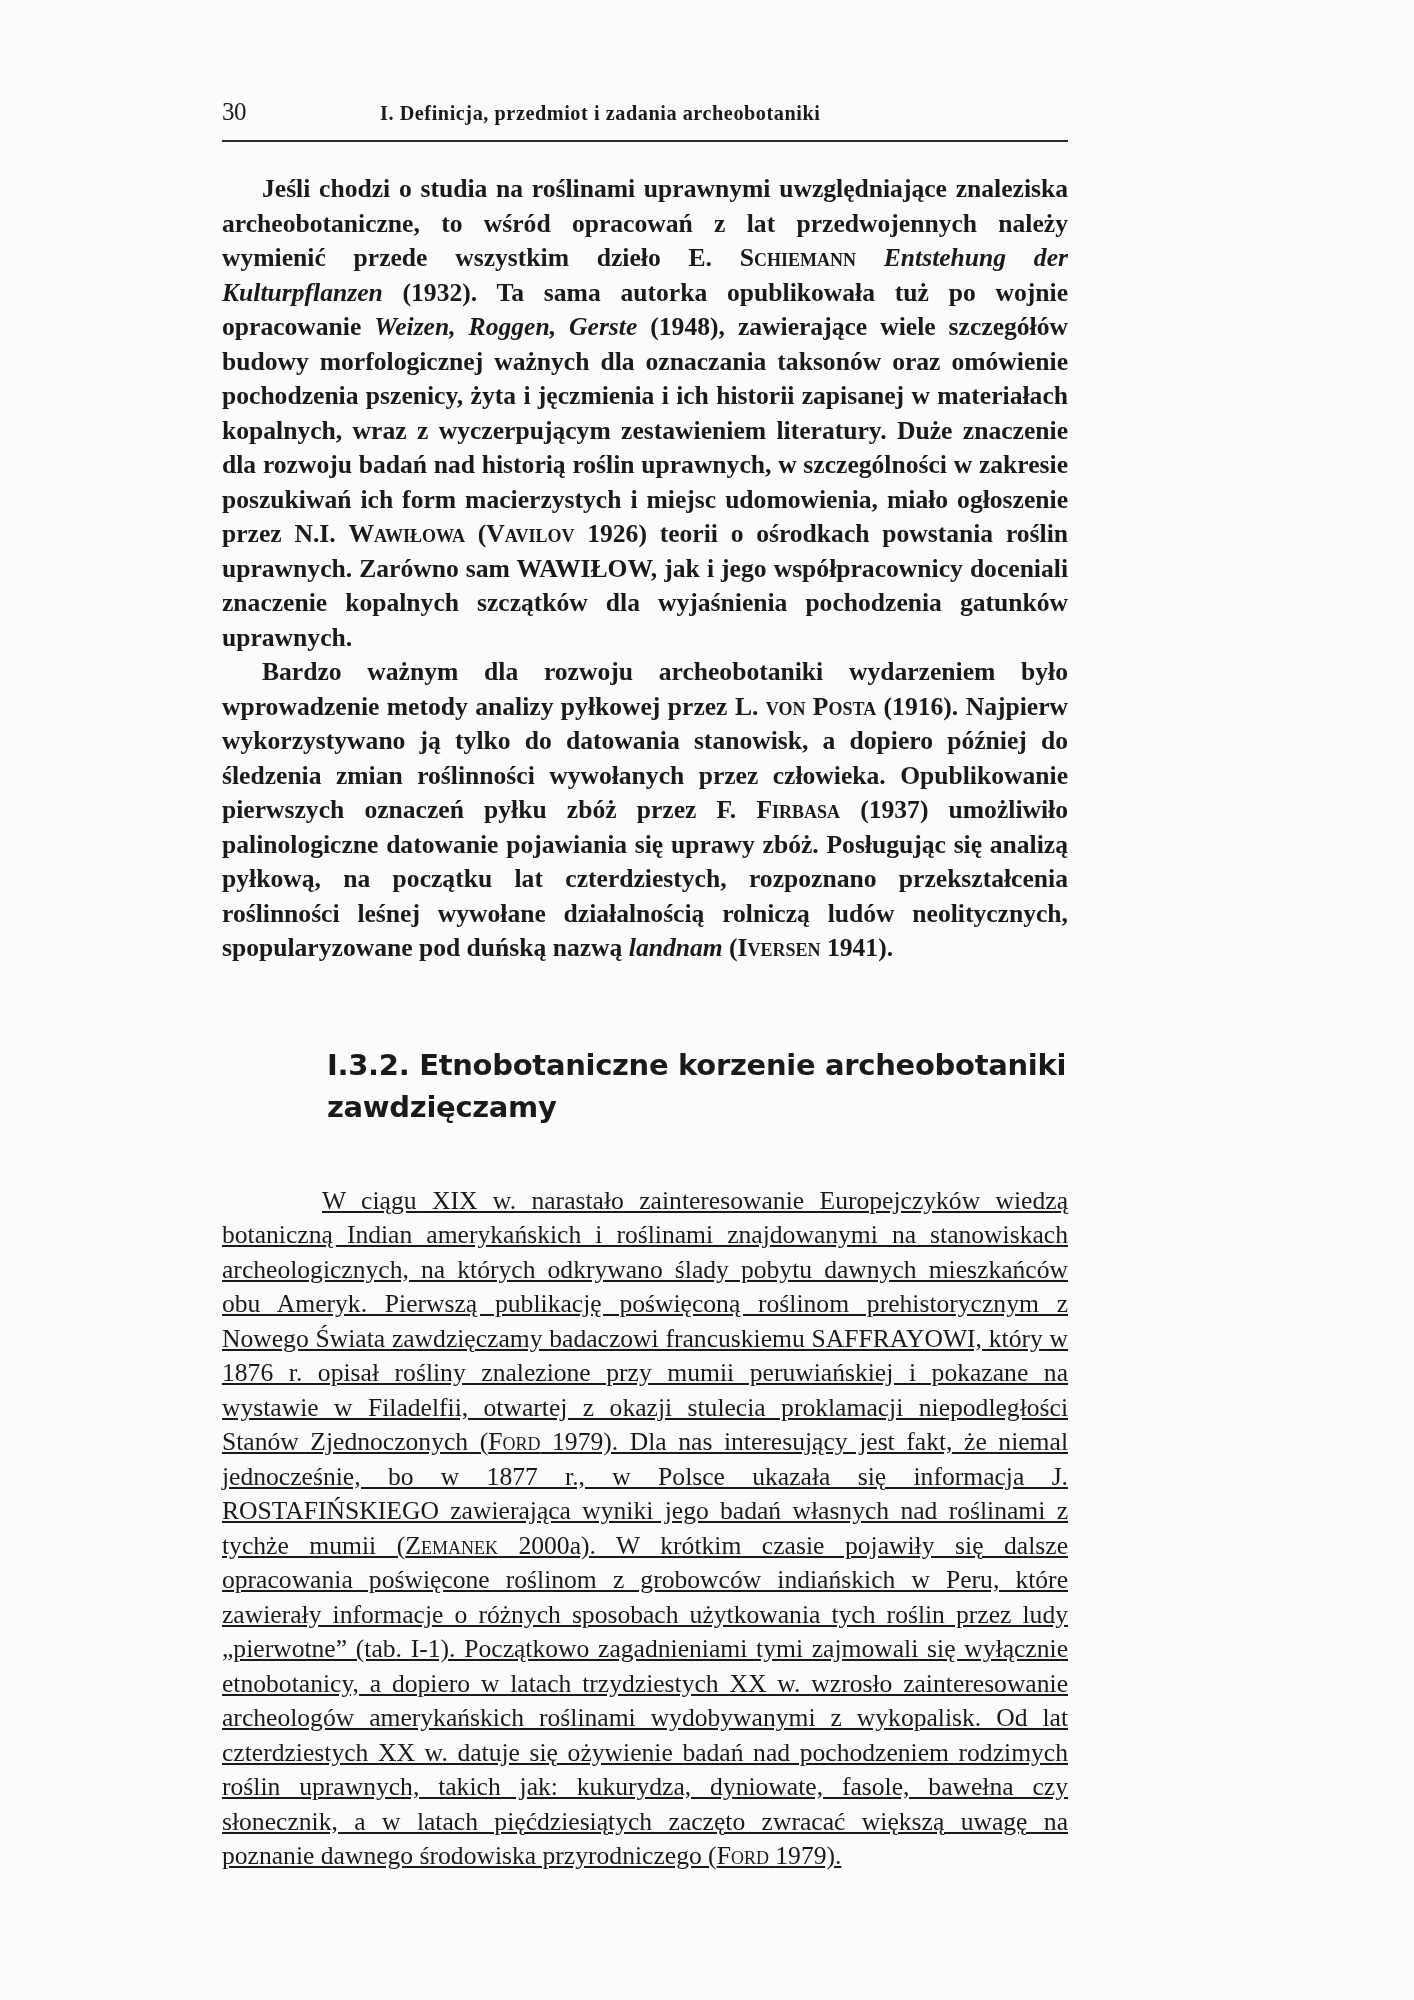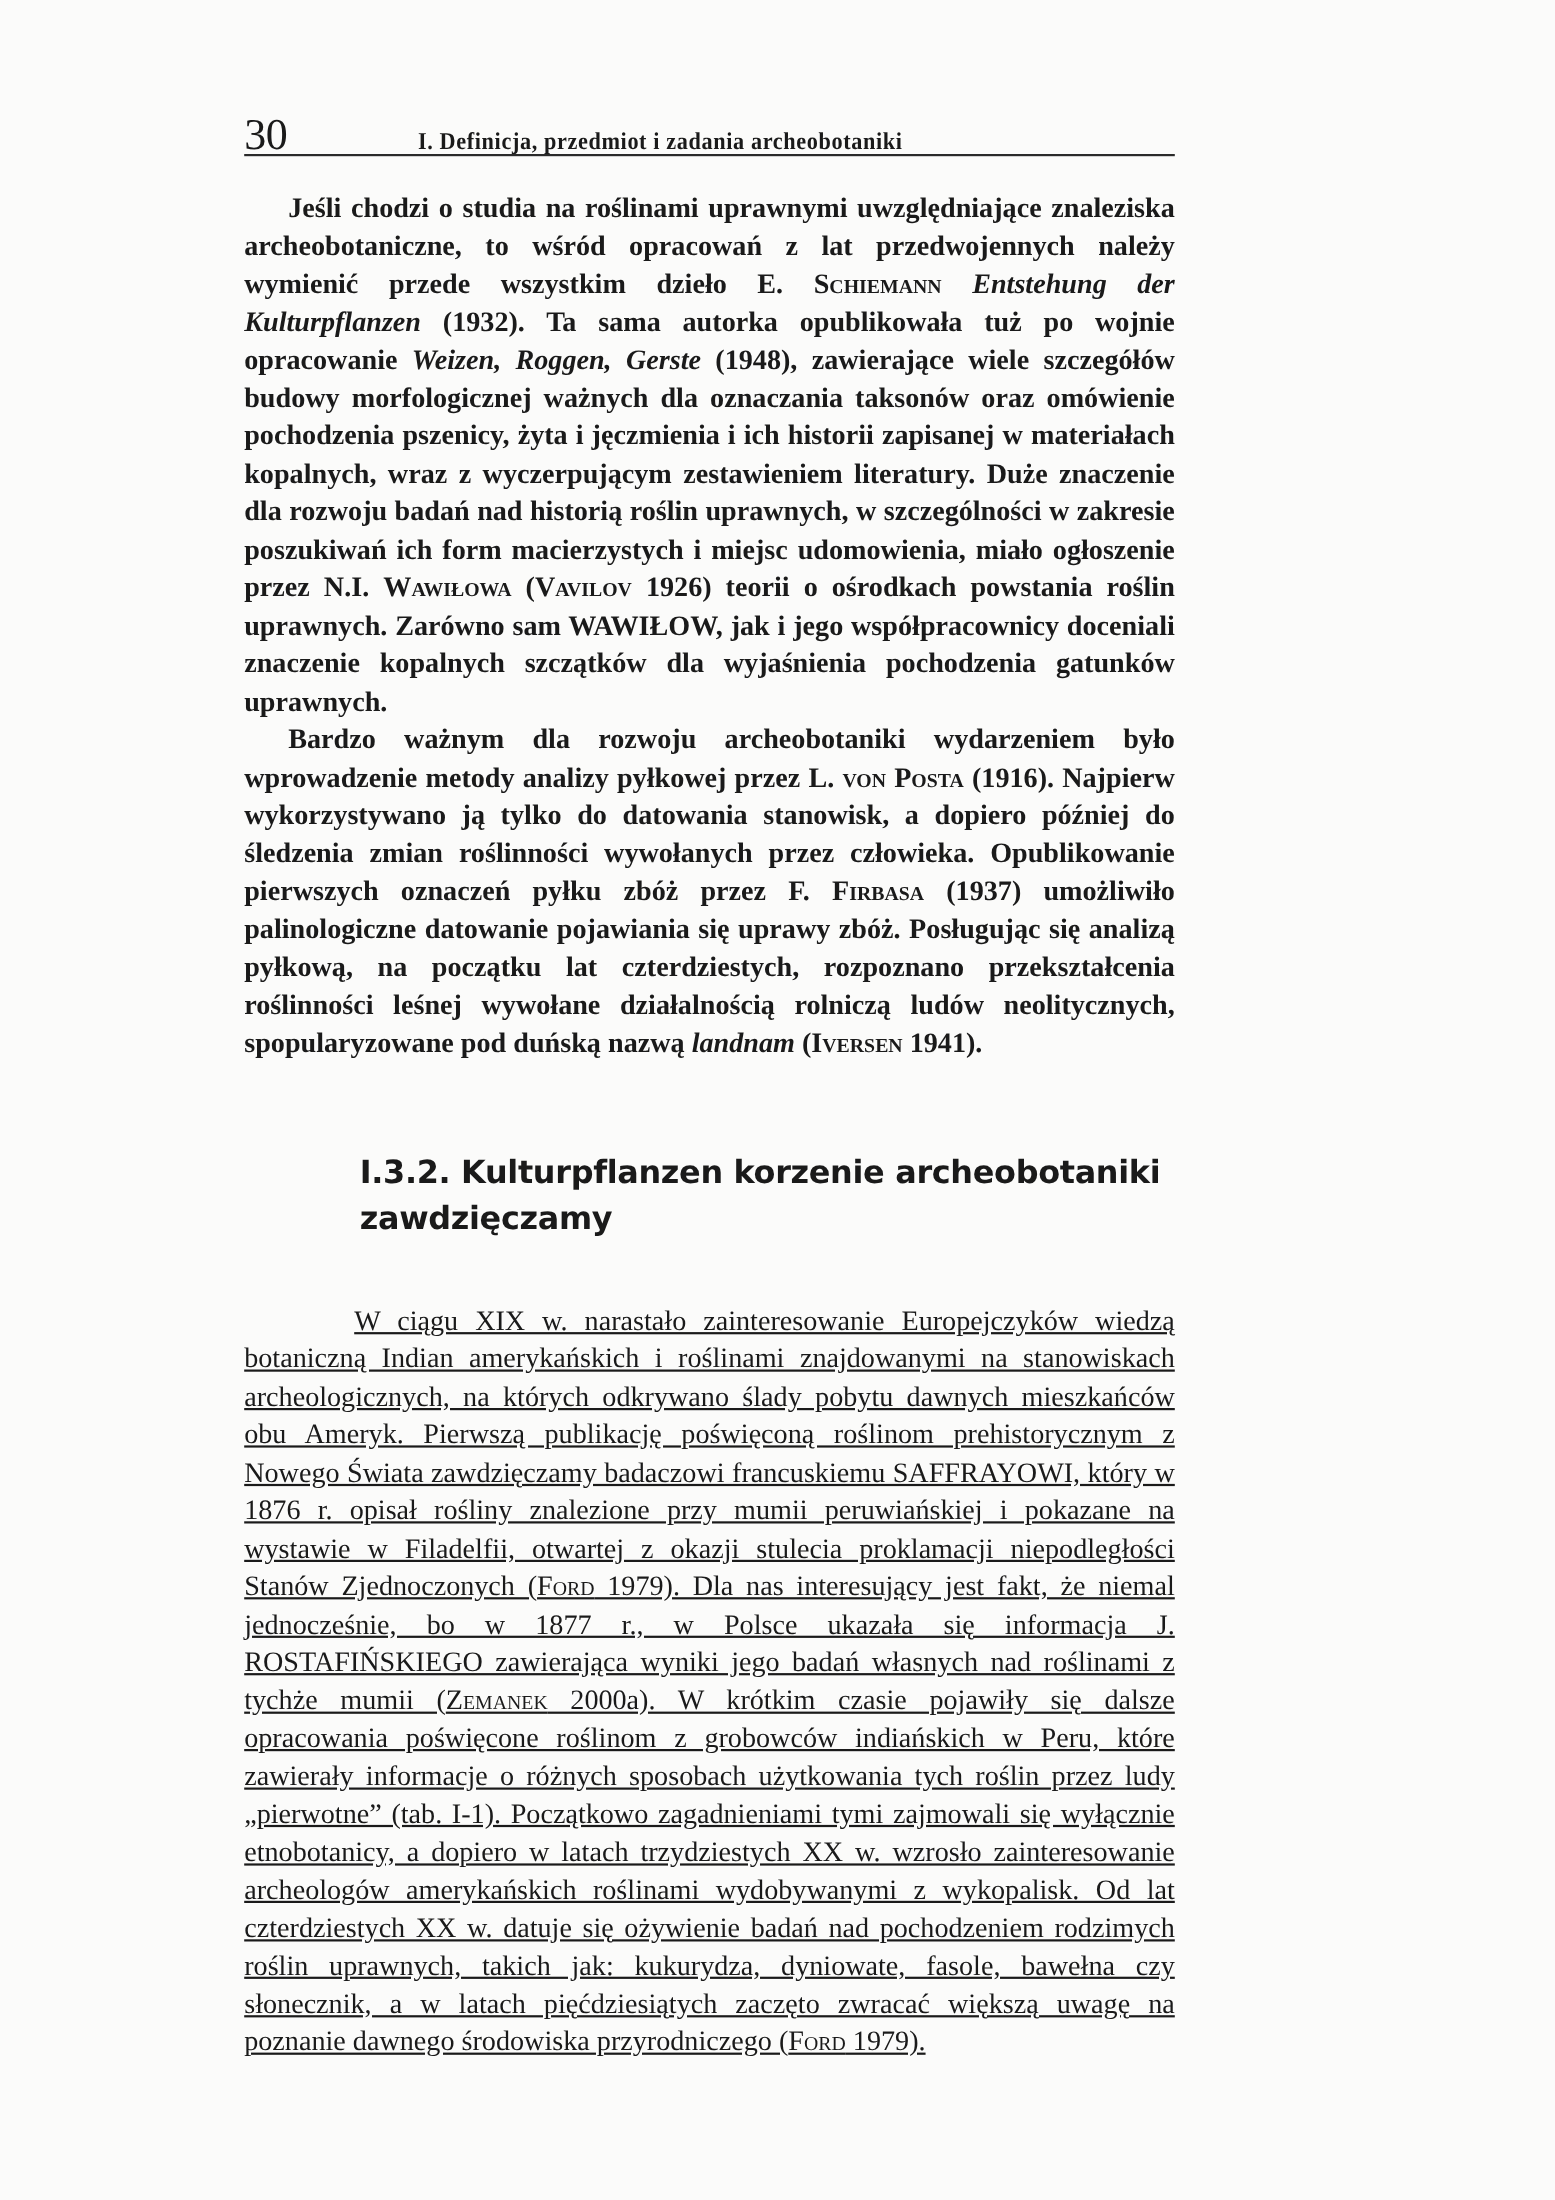--- a/index.html
+++ b/index.html
@@ -17,21 +17,21 @@
     width: 846px;
   }
   .running-head {
     display: flex;
     align-items: baseline;
     border-bottom: 2px solid #2a2a2a;
     padding-bottom: 6px;
     height: 36px;
   }
   .page-number {
-    font-size: 40px;
+    font-size: 25px;
     width: 120px;
     letter-spacing: -0.5px;
   }
   .chapter-title {
     font-size: 22px;
     font-weight: bold;
     letter-spacing: 0.6px;
     transform: scaleX(0.92);
     transform-origin: left;
     margin-left: 38px;
@@ -65,20 +65,20 @@
     <span class="page-number">30</span>
     <span class="chapter-title">I. Definicja, przedmiot i zadania archeobotaniki</span>
   </div>
 
   <div class="body-text p1">
     <p class="para"><span>Jeśli chodzi o studia na roślinami uprawnymi uwzględniające znaleziska archeobotaniczne, to wśród opracowań z lat przedwojennych należy wymienić przede wszystkim dzieło E. </span><span class="sc">Schiemann</span><span> </span><i>Entstehung der Kulturpflanzen</i><span> (1932). Ta sama autorka opublikowała tuż po wojnie opracowanie </span><i>Weizen, Roggen, Gerste</i><span> (1948), zawierające wiele szczegółów budowy morfologicznej ważnych dla oznaczania taksonów oraz omówienie pochodzenia pszenicy, żyta i jęczmienia i ich historii zapisanej w materiałach kopalnych, wraz z wyczerpującym zestawieniem literatury. Duże znaczenie dla rozwoju badań nad historią roślin uprawnych, w szczególności w zakresie poszukiwań ich form macierzystych i miejsc udomowienia, miało ogłoszenie przez N.I. </span><span class="sc">Wawiłowa</span><span> (</span><span class="sc">Vavilov</span><span> 1926) teorii o ośrodkach powstania roślin uprawnych. Zarówno sam WAWIŁOW, jak i jego współpracownicy doceniali znaczenie kopalnych szczątków dla wyjaśnienia pochodzenia gatunków uprawnych.</span></p>
     <p class="para"><span>Bardzo ważnym dla rozwoju archeobotaniki wydarzeniem było wprowadzenie metody analizy pyłkowej przez L. </span><span class="sc">von Posta</span><span> (1916). Najpierw wykorzystywano ją tylko do datowania stanowisk, a dopiero później do śledzenia zmian roślinności wywołanych przez człowieka. Opublikowanie pierwszych oznaczeń pyłku zbóż przez F. </span><span class="sc">Firbasa</span><span> (1937) umożliwiło palinologiczne datowanie pojawiania się uprawy zbóż. Posługując się analizą pyłkową, na początku lat czterdziestych, rozpoznano przekształcenia roślinności leśnej wywołane działalnością rolniczą ludów neolitycznych, spopularyzowane pod duńską nazwą </span><i>landnam</i><span> (</span><span class="sc">Iversen</span><span> 1941).</span></p>
   </div>
 
   <h2 class="section-heading">
-    <span>I.3.2. Kulturpflanzen korzenie archeobotaniki</span><br>
+    <span>I.3.2. Etnobotaniczne korzenie archeobotaniki</span><br>
     <span>zawdzięczamy</span>
   </h2>
 
   <div class="body-text section-body">
     <p class="para"><span>W ciągu XIX w. narastało zainteresowanie Europejczyków wiedzą botaniczną Indian amerykańskich i roślinami znajdowanymi na stanowiskach archeologicznych, na których odkrywano ślady pobytu dawnych mieszkańców obu Ameryk. Pierwszą publikację poświęconą roślinom prehistorycznym z Nowego Świata zawdzięczamy badaczowi francuskiemu SAFFRAYOWI, który w 1876 r. opisał rośliny znalezione przy mumii peruwiańskiej i pokazane na wystawie w Filadelfii, otwartej z okazji stulecia proklamacji niepodległości Stanów Zjednoczonych (</span><span class="sc">Ford</span><span> 1979). Dla nas interesujący jest fakt, że niemal jednocześnie, bo w 1877 r., w Polsce ukazała się informacja J. ROSTAFIŃSKIEGO zawierająca wyniki jego badań własnych nad roślinami z tychże mumii (</span><span class="sc">Zemanek</span><span> 2000a). W krótkim czasie pojawiły się dalsze opracowania poświęcone roślinom z grobowców indiańskich w Peru, które zawierały informacje o różnych sposobach użytkowania tych roślin przez ludy „pierwotne” (tab. I-1). Początkowo zagadnieniami tymi zajmowali się wyłącznie etnobotanicy, a dopiero w latach trzydziestych XX w. wzrosło zainteresowanie archeologów amerykańskich roślinami wydobywanymi z wykopalisk. Od lat czterdziestych XX w. datuje się ożywienie badań nad pochodzeniem rodzimych roślin uprawnych, takich jak: kukurydza, dyniowate, fasole, bawełna czy słonecznik, a w latach pięćdziesiątych zaczęto zwracać większą uwagę na poznanie dawnego środowiska przyrodniczego (</span><span class="sc">Ford</span><span> 1979).</span></p>
   </div>
 </div>
 
 </body></html>

